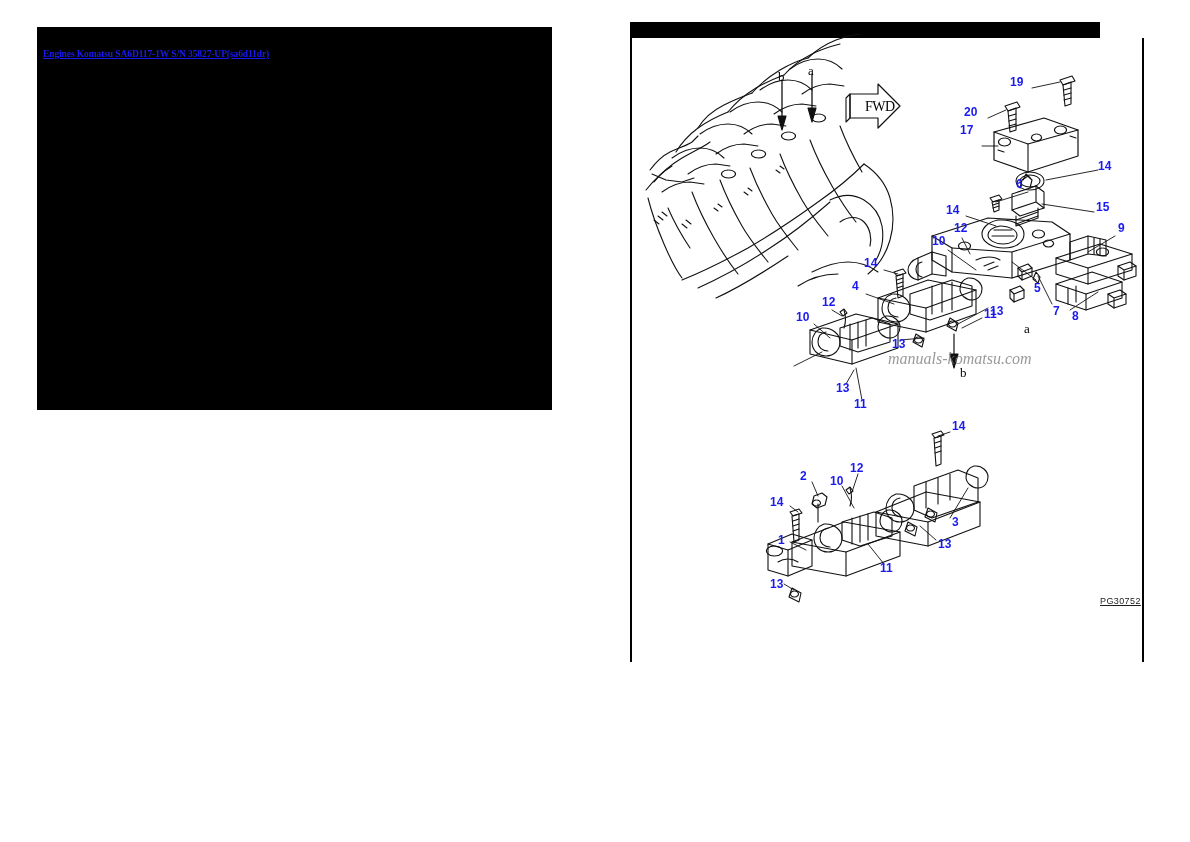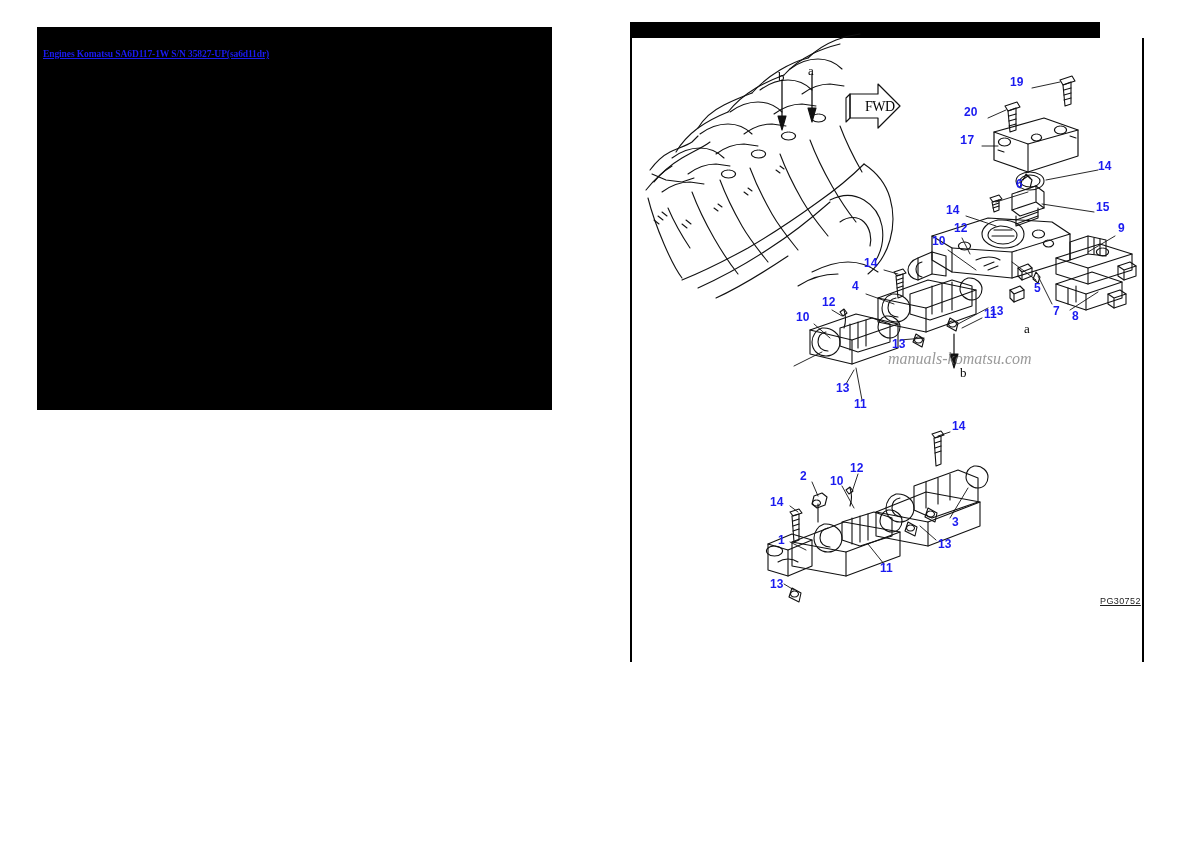--- a/index.html
+++ b/index.html
@@ -399,21 +399,21 @@
           <path d="M158,484 L166,490"></path>
           <path d="M158,520 L174,528"></path>
           <path d="M252,542 L236,522"></path>
           <path d="M152,562 L162,568"></path>
         </g>
       </g>
     </svg>
 
     <div class="lbl" style="left:378px; top:54px;">19</div>
     <div class="lbl" style="left:332px; top:84px;">20</div>
-    <div class="lbl" style="left:328px; top:113px;font-family:Liberation Mono, monospace;">17</div>
+    <div class="lbl" style="left:328px; top:102px;">17</div>
     <div class="lbl" style="left:466px; top:138px;">14</div>
     <div class="lbl" style="left:384px; top:156px;">6</div>
     <div class="lbl" style="left:464px; top:179px;">15</div>
     <div class="lbl" style="left:314px; top:182px;">14</div>
     <div class="lbl" style="left:486px; top:200px;">9</div>
     <div class="lbl" style="left:322px; top:200px;">12</div>
     <div class="lbl" style="left:300px; top:213px;">10</div>
     <div class="lbl" style="left:402px; top:260px;">5</div>
     <div class="lbl" style="left:440px; top:288px;">8</div>
     <div class="lbl" style="left:421px; top:283px;">7</div>

